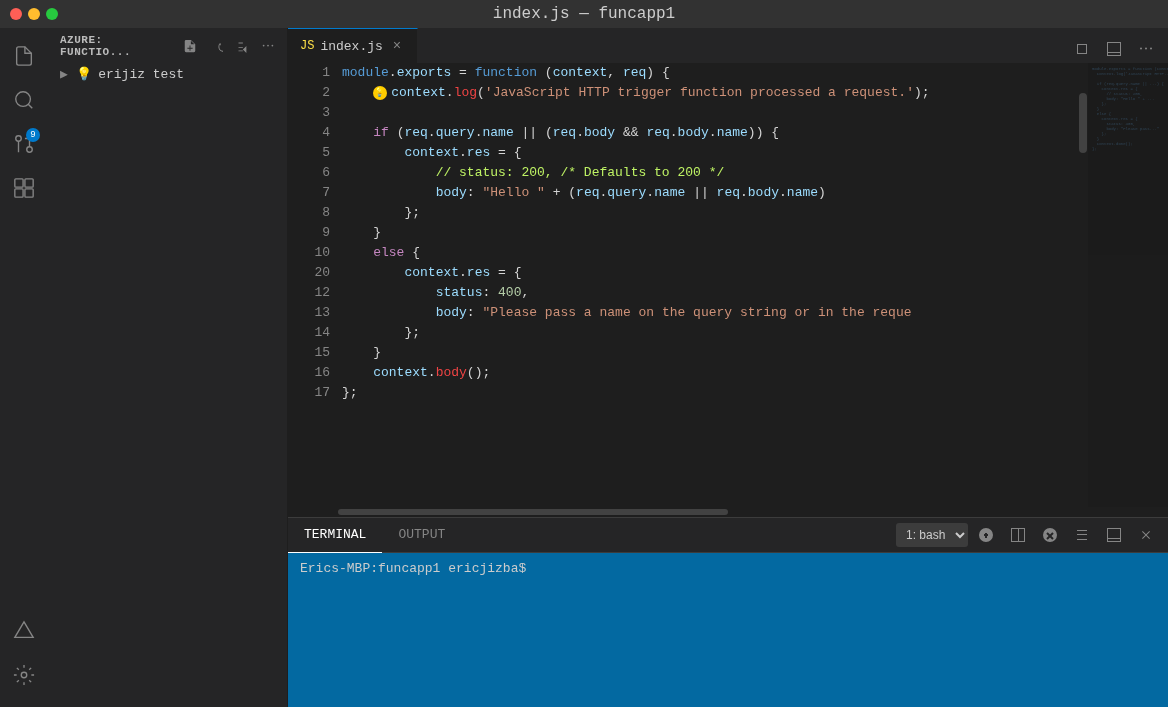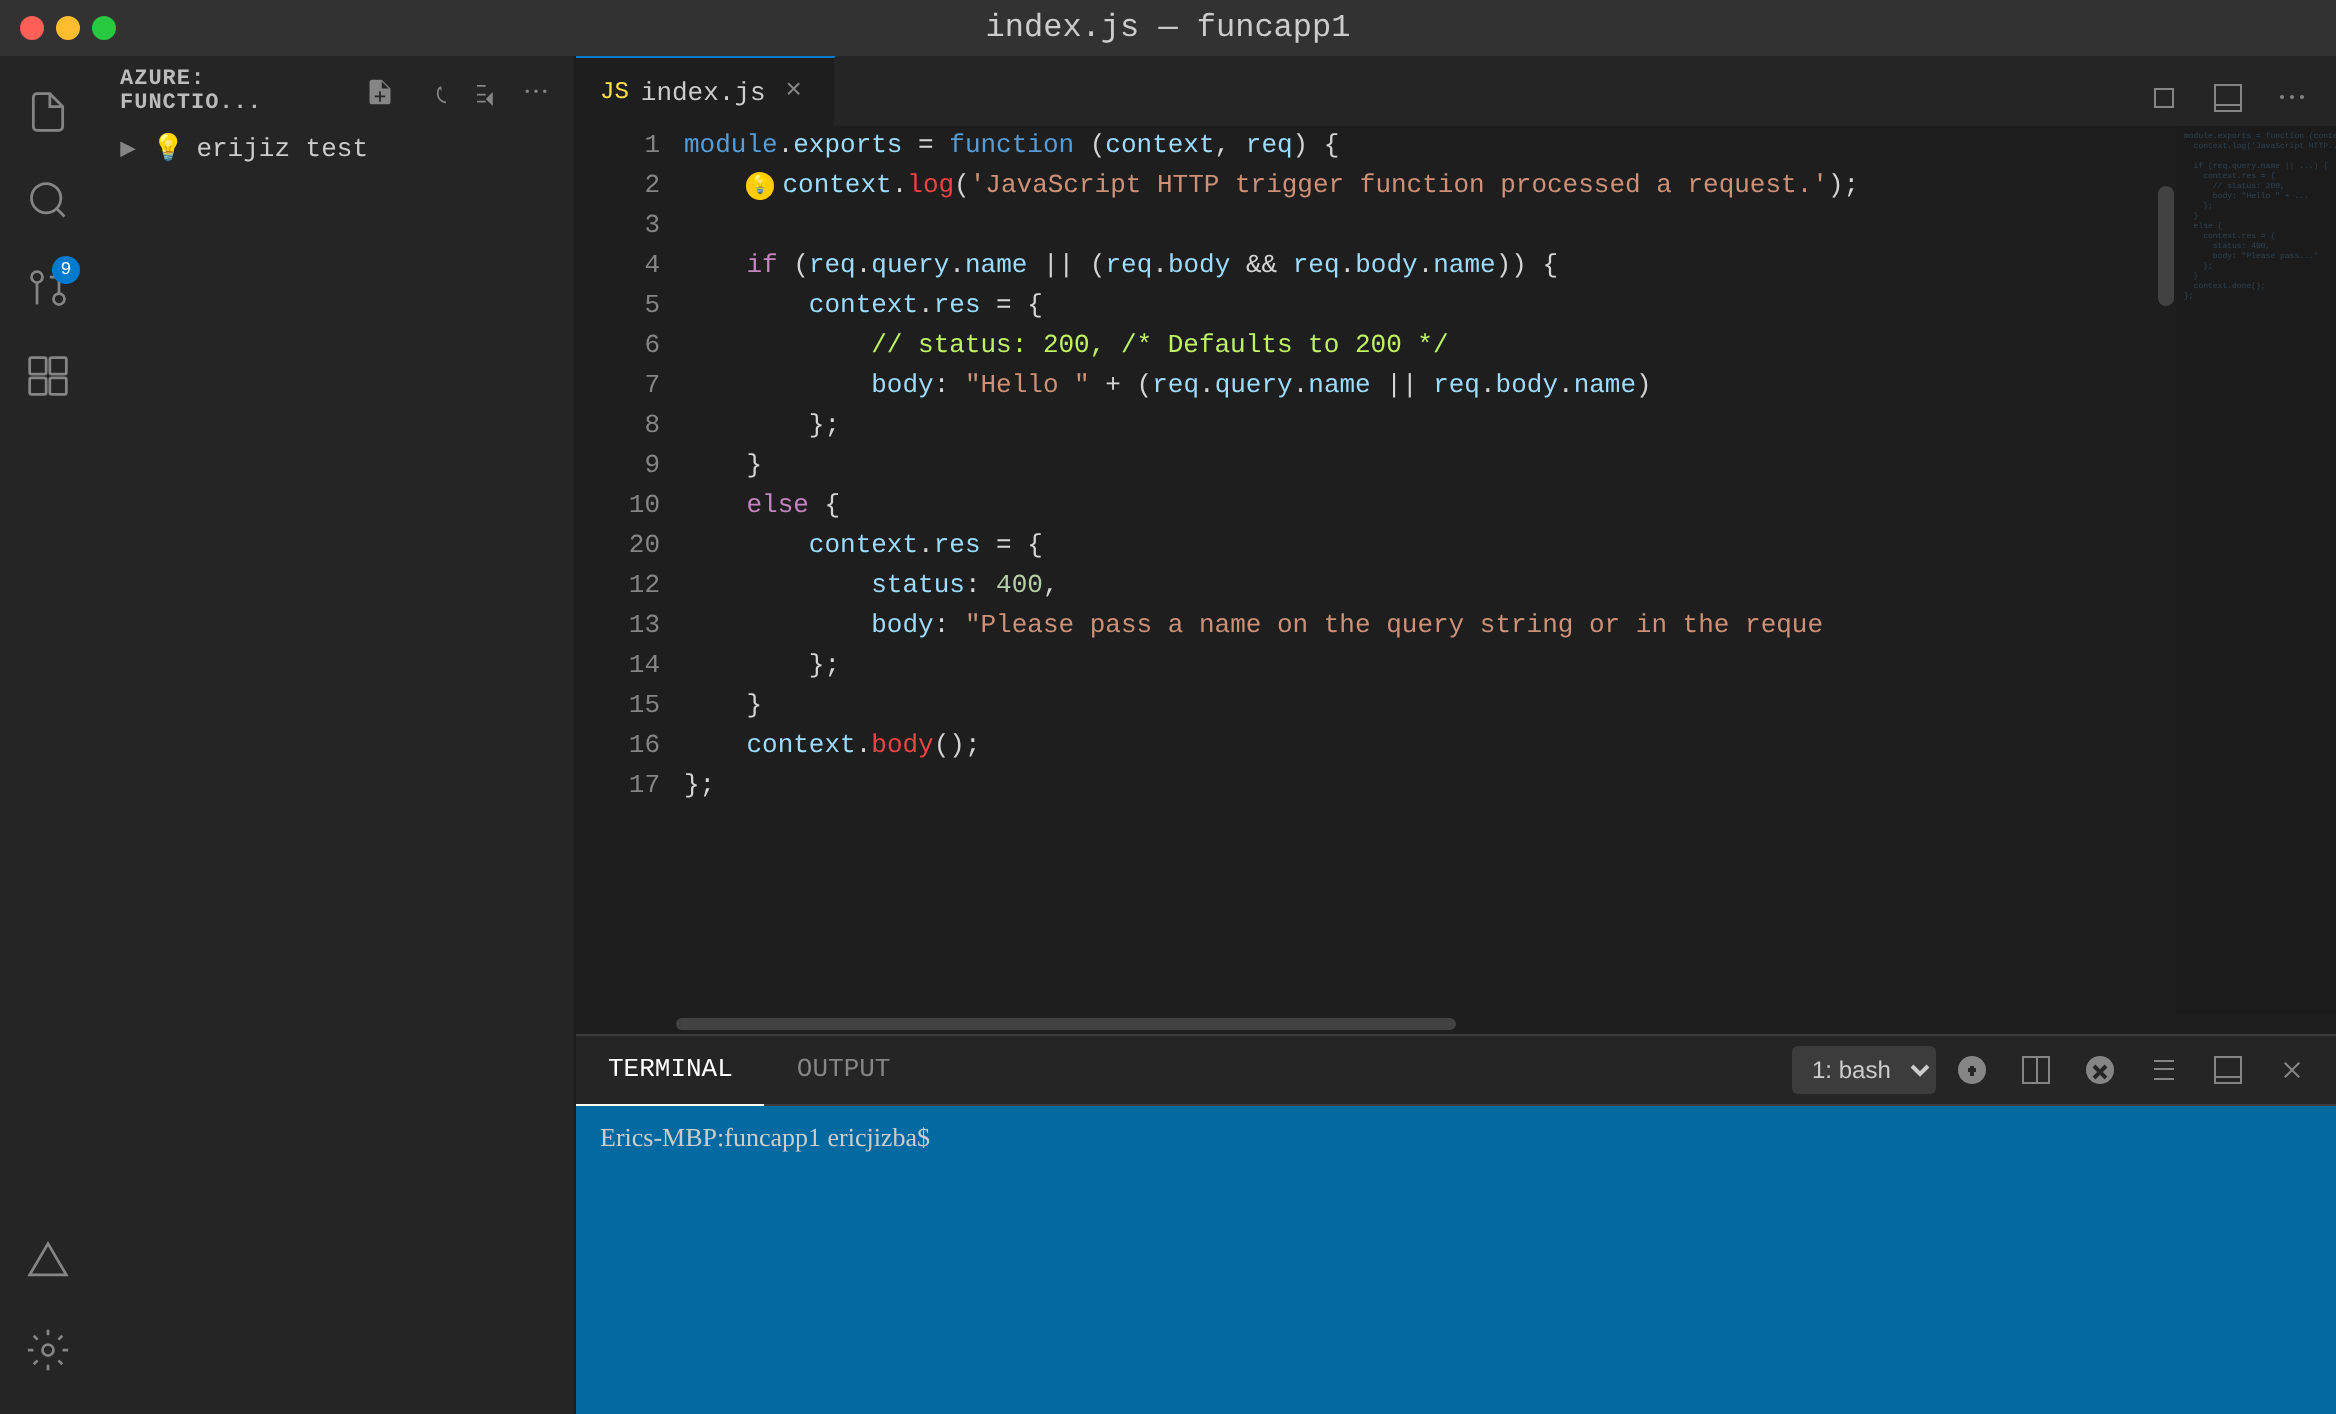--- a/index.html
+++ b/index.html
@@ -351,21 +351,20 @@
     .terminal-body {
       flex: 1;
       padding: 8px 12px;
       font-size: 13px;
       color: #cccccc;
       overflow: auto;
     }
     .terminal-prompt {
       display: flex;
       align-items: flex-end;
-      font-family: Liberation Serif, serif;
     }
     .terminal-prompt-text { color: #cccccc; }
 
     .right-scrollbar {
       width: 10px;
       background: #1e1e1e;
     }
     .right-scrollbar-thumb {
       width: 8px;
       height: 60px;

